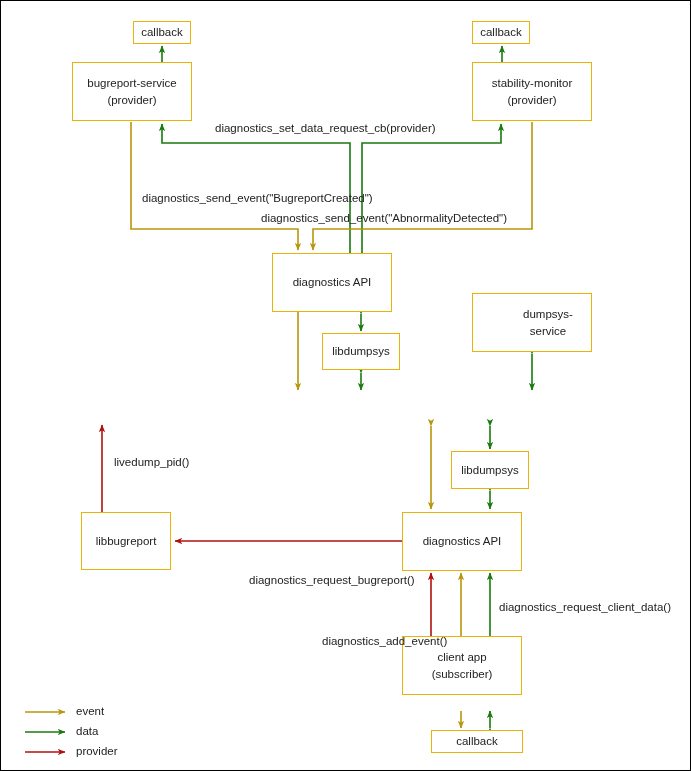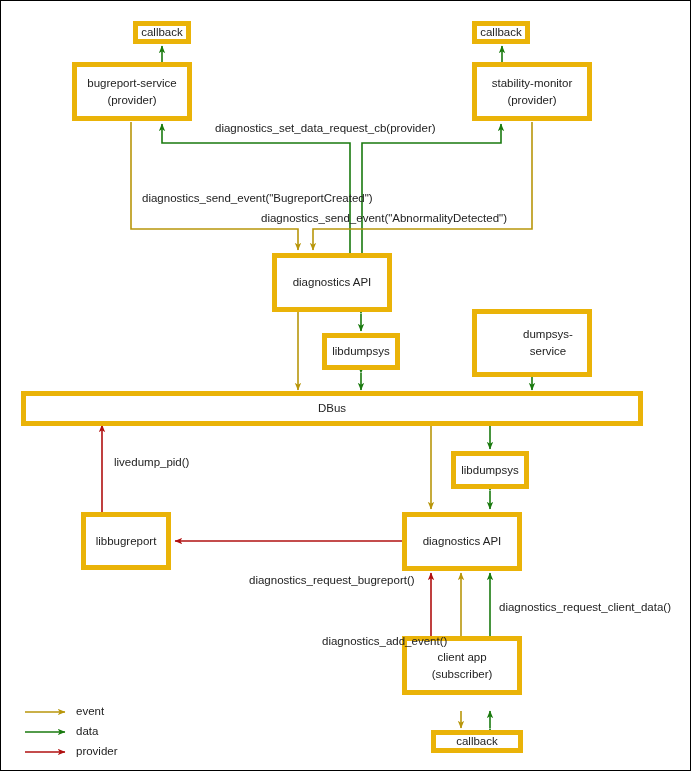--- a/index.html
+++ b/index.html
@@ -20,21 +20,21 @@
   #diagram-svg {
     position: absolute;
     left: 0;
     top: 0;
     width: 691px;
     height: 771px;
   }
   .node {
     position: absolute;
     box-sizing: border-box;
-    border: 5px solid #eab308;
+    border: 1px solid #eab308;
     background: #ffffff;
     display: flex;
     flex-direction: column;
     align-items: center;
     justify-content: center;
     font-size: 11.5px;
     color: #222222;
     line-height: 1.45;
     text-align: center;
     z-index: 3;
@@ -137,31 +137,28 @@
 
   <div class="node" style="left:471px; top:61px; width:120px; height:59px;">
     <span>stability-monitor</span>
     <span class="line2">(provider)</span>
   </div>
 
   <div class="node" style="left:271px; top:252px; width:120px; height:59px;">
     <span>diagnostics API</span>
   </div>
 
-  <div class="node" style="left:471px; top:308px; width:120px; height:68px;padding-left:32px;">
+  <div class="node" style="left:471px; top:292px; width:120px; height:59px;padding-left:32px;">
     <span>dumpsys-service</span>
   </div>
 
   <div class="node" style="left:321px; top:332px; width:78px; height:37px;">
     <span>libdumpsys</span>
   </div>
 
-  <div class="node" style="left:20px; top:390px; width:622px; height:35px;">
-    <span>DBus</span>
-  </div>
 
   <div class="node" style="left:450px; top:450px; width:78px; height:38px;">
     <span>libdumpsys</span>
   </div>
 
   <div class="node" style="left:80px; top:511px; width:90px; height:58px;text-align:right;">
     <span>libbugreport</span>
   </div>
 
   <div class="node" style="left:401px; top:511px; width:120px; height:59px;">

